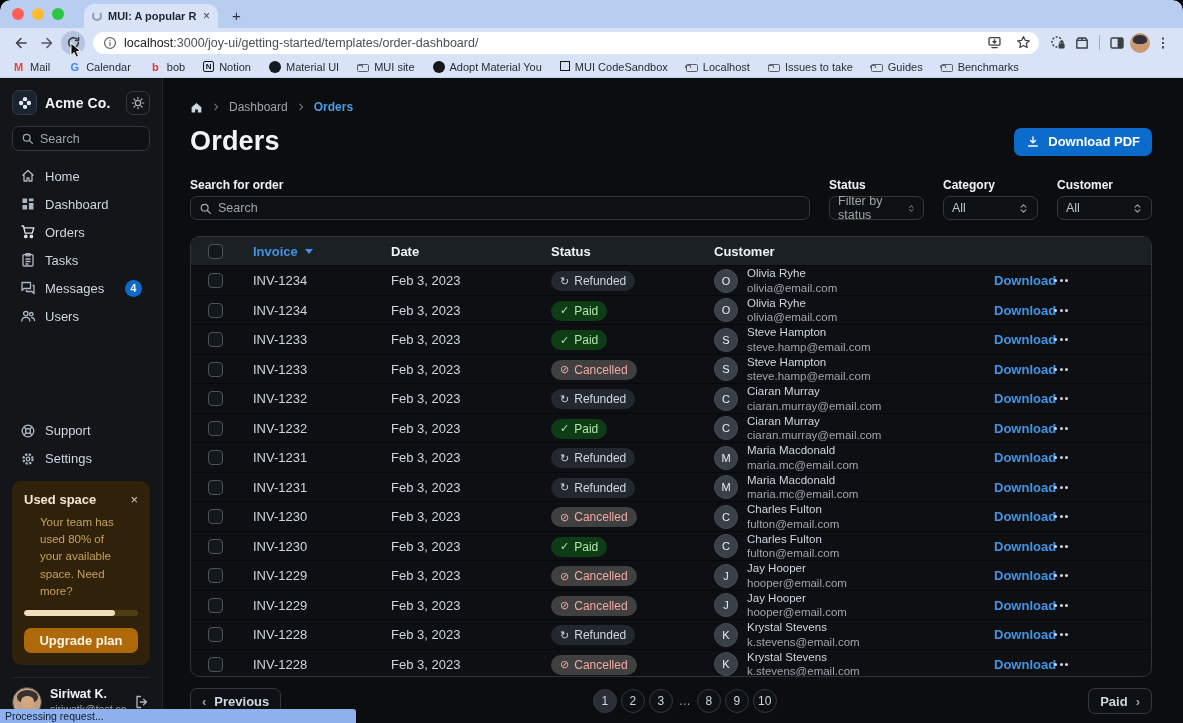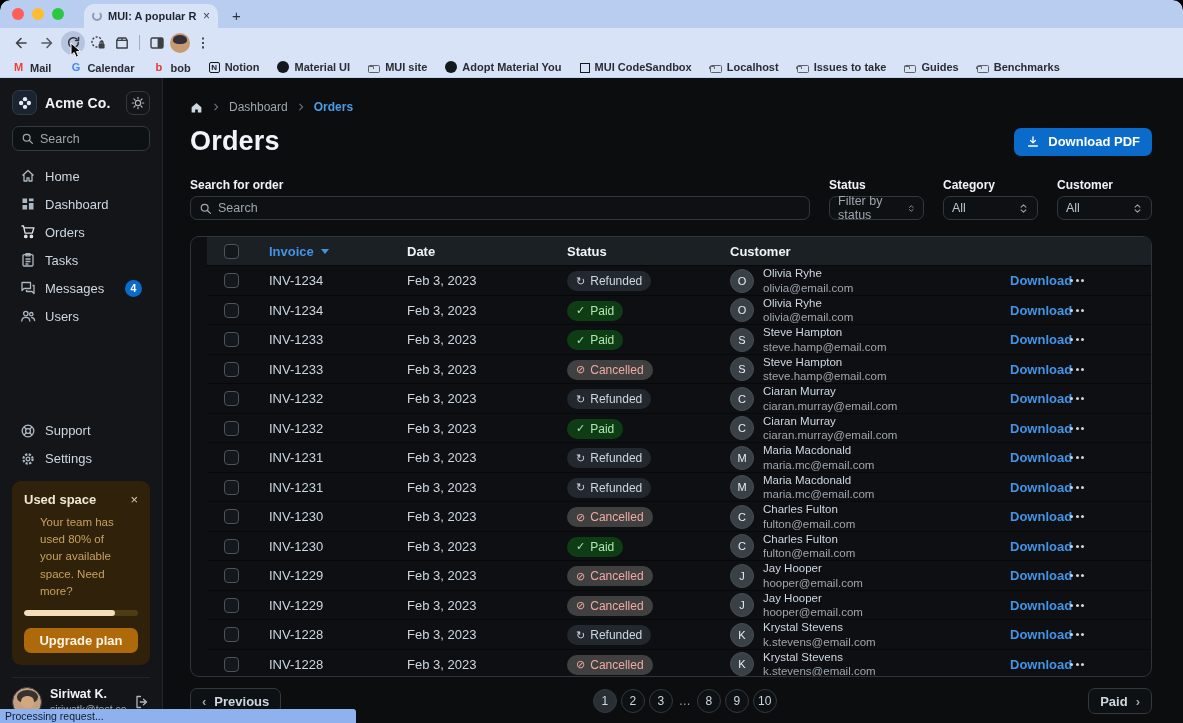--- a/index.html
+++ b/index.html
@@ -26,21 +26,21 @@
   .addressbar{flex:1;height:22px;background:#ffffff;border-radius:11px;margin:0 6px;display:flex;align-items:center;gap:7px;padding:0 5px 0 10px;}
   .url{font-size:12.5px;white-space:nowrap;overflow:hidden;flex:1;}
   .url .host{color:#202124;} .url .path{color:#4a4f55;}
   .bar-ic{width:22px;height:22px;display:flex;align-items:center;justify-content:center;}
   .chrome-div{width:1px;height:15px;background:#9fadc8;margin:0 4px;}
   .chrome-avatar{width:20px;height:20px;border-radius:50%;background:#c89a72;position:relative;overflow:hidden;}
   .chrome-avatar::before{content:"";position:absolute;left:3px;top:2px;width:14px;height:9px;border-radius:50% 50% 40% 40%;background:#34303a;}
   .kebab{font-size:13px;color:#3c4043;font-weight:700;}
 
   .bookmarks{height:21px;background:#d8e3f8;display:flex;align-items:center;gap:18px;padding:0 12px;border-bottom:1px solid #c3d2ee;}
-  .bm{display:flex;align-items:flex-end;gap:5px;font-size:11px;color:#292d33;font-weight:700;}
+  .bm{display:flex;align-items:flex-start;gap:5px;font-size:11px;color:#292d33;font-weight:400;}
   .bm-ic{width:13px;height:13px;display:flex;align-items:center;justify-content:center;font-size:11px;font-weight:800;position:relative;}
   .icon-gmail::before{content:"M";color:#ea4335;}
   .icon-google::before{content:"G";color:#4285f4;}
   .icon-bob::before{content:"b";color:#e5352f;}
   .icon-notion{border:1.2px solid #17181b;border-radius:2px;width:11px;height:11px;}
   .icon-notion::before{content:"N";font-size:8px;color:#17181b;}
   .icon-github{width:12px;height:12px;border-radius:50%;background:#14171c;}
   .icon-codesandbox{width:10px;height:10px;border:1.6px solid #17181b;}
   .icon-folder{width:12px;height:8px;border:1.4px solid #5f6368;border-radius:1.5px;margin-top:3px;}
   .icon-folder::before{content:"";position:absolute;top:-0.5px;left:-1.4px;width:4px;height:2px;border:1.4px solid #5f6368;border-bottom:none;border-radius:1.5px 1.5px 0 0;}
@@ -97,21 +97,21 @@
   .filters{display:flex;align-items:flex-end;gap:19px;margin-bottom:16px;}
   .f-field{display:flex;flex-direction:column;gap:4px;}
   .f-grow{flex:1;}
   .f-label{font-size:12px;font-weight:600;color:#f0f4f8;}
   .f-input,.f-select{height:24px;border:1px solid #32383e;background:#0e1114;border-radius:7px;
     display:flex;align-items:center;gap:6px;padding:0 8px;font-size:12.5px;color:#9fa6ad;}
   .f-select{width:95px;justify-content:space-between;}
   .f-select .val{color:#bac4ce;}
 
   
-  .table{border:1px solid #2e343a;border-radius:9px;overflow:hidden;background:#0d0f12;height:441px;padding-left:16px;}
+  .table{border:1px solid #2e343a;border-radius:9px;overflow:hidden;background:#0d0f12;height:441px;}
   .trow{display:grid;grid-template-columns:48px 138px 160px 162px 287px 58px 1fr;align-items:center;}
   .thead{height:28px;background:#1b2025;}
   .th{font-size:13px;font-weight:600;color:#f0f4f8;padding-left:14px;}
   .th-invoice{color:#4393e5;display:flex;align-items:center;gap:7px;padding-left:14px;}
   .sort-arrow{width:0;height:0;border-left:4px solid transparent;border-right:4px solid transparent;border-top:5px solid #4393e5;}
   .tb-row{height:29.5px;border-top:1.5px solid #06080a;}
   .cell-check{display:flex;justify-content:center;}
   .checkbox{width:15px;height:15px;border:1px solid #4c545c;border-radius:4px;background:#14181c;}
   .cell-txt{font-size:13px;color:#cdd7e1;padding-left:14px;}
   .cell-status{padding-left:14px;}
@@ -175,20 +175,38 @@
     </span>
     <span class="nav-btn hover">
       <svg width="15" height="15" viewBox="0 0 16 16" fill="none" stroke="#2f3337" stroke-width="1.6" stroke-linecap="round">
           <path d="M13.2 8A5.2 5.2 0 1 1 11.6 4.3"></path>
           <path d="M13.4 2.6v3.2h-3.2" stroke-linejoin="round"></path>
         </svg>
       <svg class="cursor" width="13" height="17" viewBox="0 0 13 17">
           <path d="M1 1v12.2l3.2-2.7 2 4.7 2.3-1-2-4.6h4.3z" fill="#0a0a0a" stroke="#fff" stroke-width="1"></path>
         </svg>
     </span>
+    <div class="addressbar">
+      <svg width="14" height="14" viewBox="0 0 16 16" fill="none" stroke="#5f6368" stroke-width="1.4">
+          <circle cx="8" cy="8" r="6.2"></circle>
+          <path d="M8 7.4v3.4M8 5.2v.2" stroke-linecap="round"></path>
+        </svg>
+      <span class="url"><span class="host">localhost</span><span class="path">:3000/joy-ui/getting-started/templates/order-dashboard/</span></span>
+      <span class="bar-ic">
+        <svg width="15" height="15" viewBox="0 0 16 16" fill="none" stroke="#3c4043" stroke-width="1.4" stroke-linecap="round" stroke-linejoin="round">
+            <rect x="2.2" y="2.8" width="11.6" height="8" rx="1"></rect>
+            <path d="M8 5v3.4M6.4 7l1.6 1.6L9.6 7M5.2 13.4h5.6"></path>
+          </svg>
+      </span>
+      <span class="bar-ic">
+        <svg width="15" height="15" viewBox="0 0 16 16" fill="none" stroke="#3c4043" stroke-width="1.3" stroke-linejoin="round">
+            <path d="M8 1.8l1.9 3.9 4.3.5-3.2 2.9.9 4.2L8 11.2l-3.9 2.1.9-4.2L1.8 6.2l4.3-.5z"></path>
+          </svg>
+      </span>
+    </div>
     <span class="bar-ic">
       <svg width="16" height="16" viewBox="0 0 16 16" fill="none">
           <circle cx="7" cy="7" r="5" stroke="#3c4043" stroke-width="1.4" stroke-dasharray="2 1.6"></circle>
           <rect x="8.6" y="8.8" width="6" height="4.8" rx="1" fill="#3c4043"></rect>
           <path d="M10 9V7.8a1.6 1.6 0 0 1 3.2 0V9" stroke="#3c4043" stroke-width="1.2" fill="none"></path>
         </svg>
     </span>
     <span class="bar-ic">
       <svg width="16" height="16" viewBox="0 0 16 16" fill="none" stroke="#3c4043" stroke-width="1.4" stroke-linejoin="round">
           <path d="M2.8 5.4h10.4V13H2.8z"></path>

